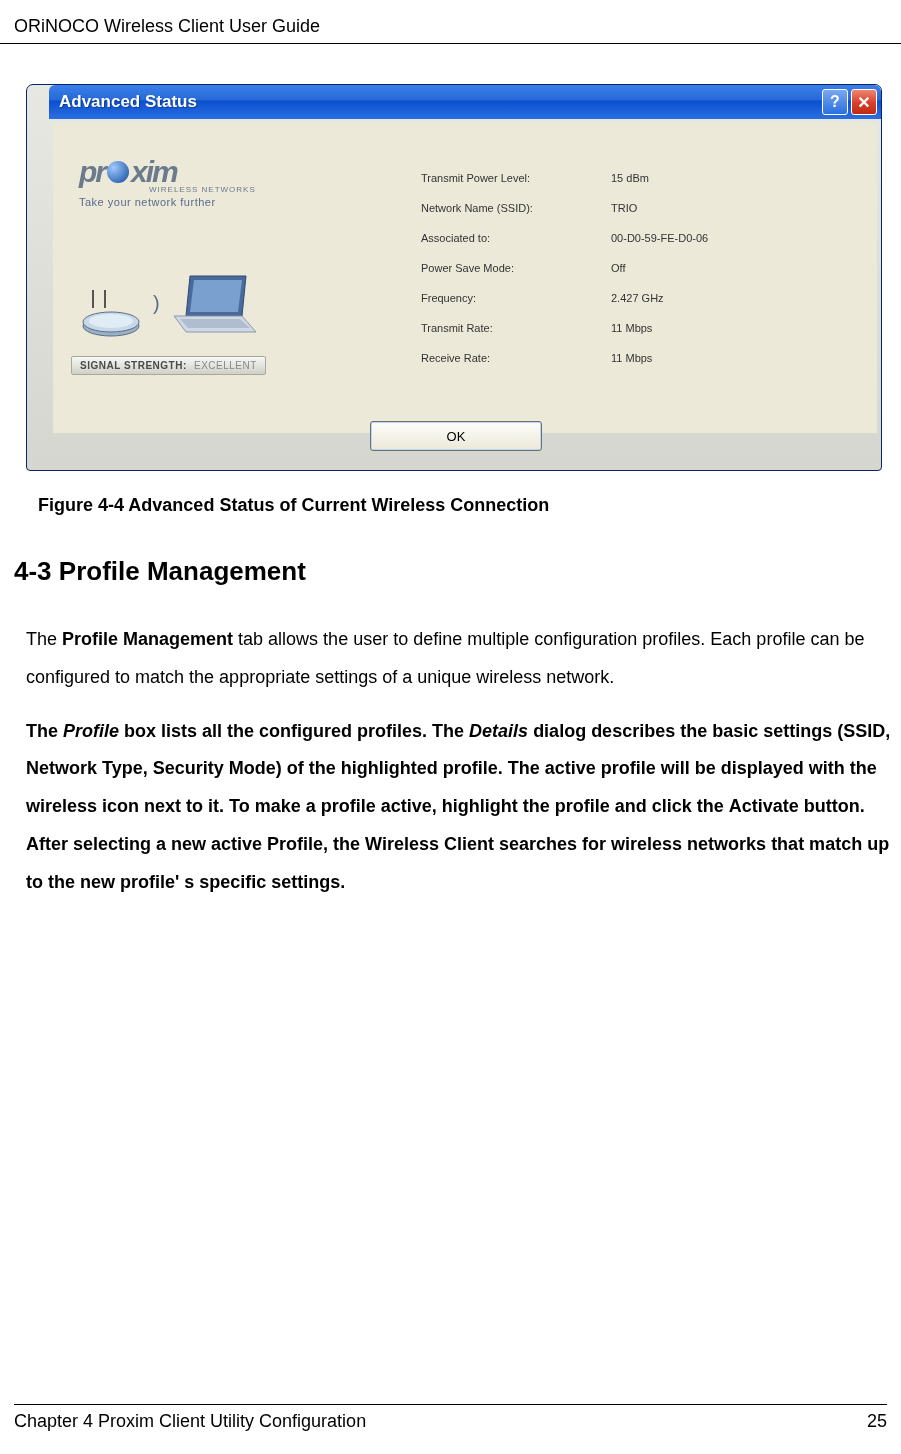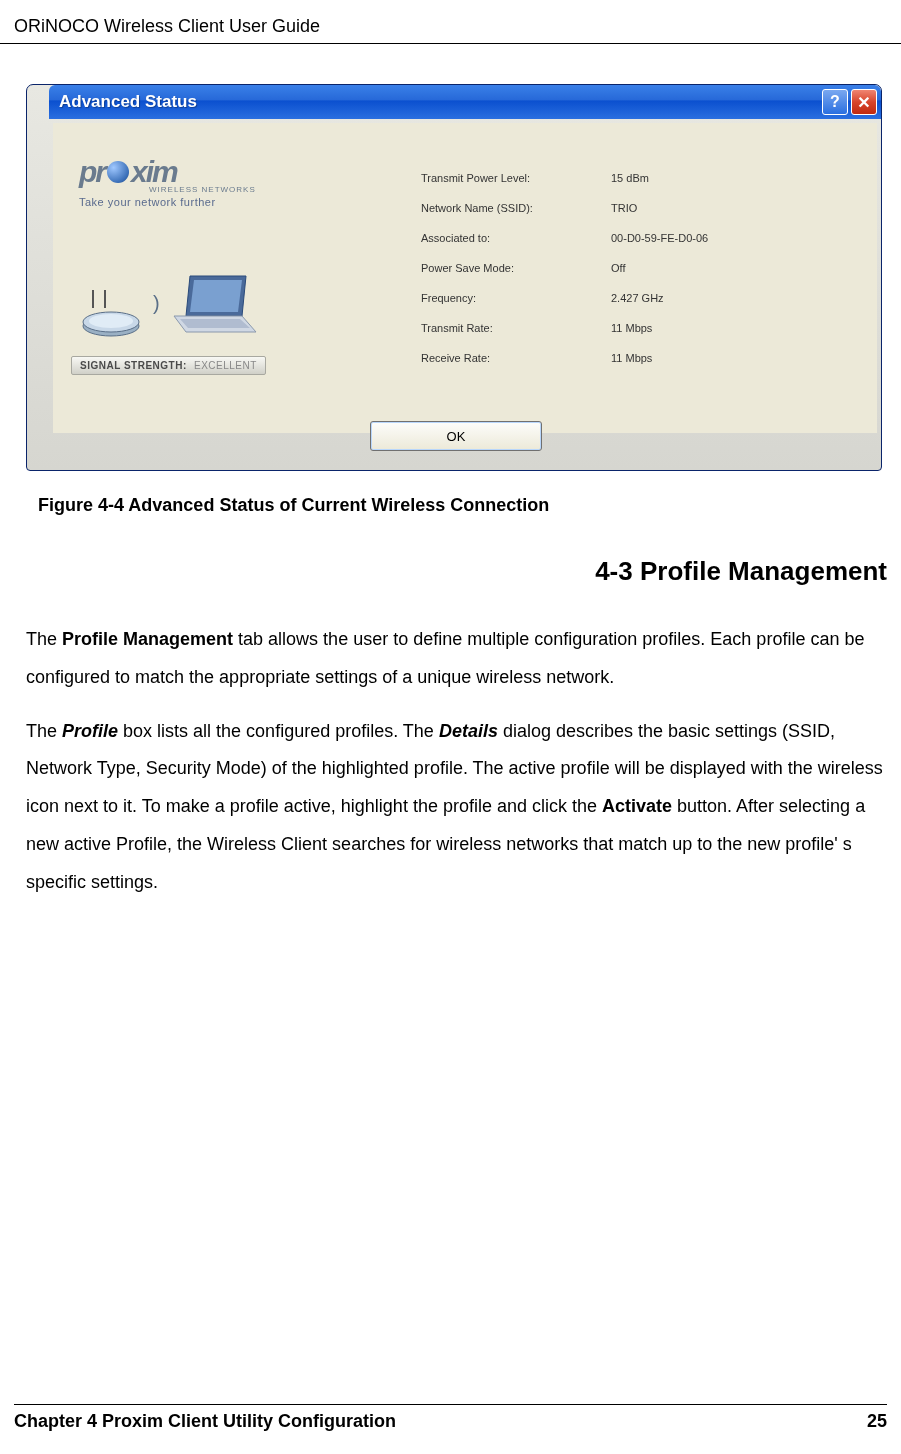--- a/index.html
+++ b/index.html
@@ -182,46 +182,45 @@
     font-family: Arial, sans-serif;
     font-size: 18px;
     font-weight: bold;
     margin: 24px 0 0 24px;
   }
   .section-heading {
     font-family: Verdana, "Trebuchet MS", sans-serif;
     font-size: 26px;
     font-weight: bold;
     margin: 40px 0 0 0px;
-    text-align: right;
   }
   .body-para {
     font-family: Arial, sans-serif;
     font-size: 18px;
     line-height: 2.1;
     margin: 34px 6px 0 12px;
   }
   .body-para2 {
     font-family: Arial, sans-serif;
     font-size: 18px;
     line-height: 2.1;
     margin: 16px -4px 0 12px;
+    font-weight: bold;
   }
   .footer {
     position: absolute;
     bottom: 22px;
     left: 14px;
     right: 14px;
     border-top: 1px solid #000;
     padding-top: 6px;
     font-family: Arial, sans-serif;
     font-size: 18px;
     display: flex;
     justify-content: space-between;
-    font-weight: bold;
   }
 </style>
 </head>
 <body>
 
 <div class="page-header">ORiNOCO Wireless Client User Guide</div>
 
 <div class="content">
 
   <div class="dialog">

